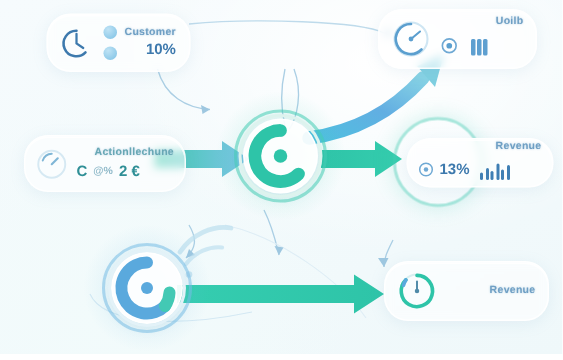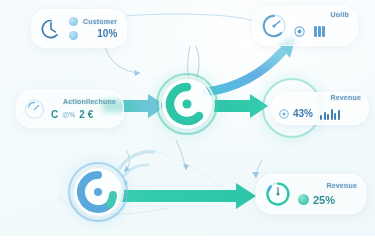--- a/index.html
+++ b/index.html
@@ -246,21 +246,21 @@
               background:rgba(255,255,255,0.72);">
     <div class="card-body" style="flex:1;">
       <span class="card-title">Revenue</span>
       <div class="card-row" style="margin-top:3px;">
         <span>
           <svg width="10" height="10" viewBox="0 0 10 10">
             <circle cx="5" cy="5" r="4.2" fill="none" stroke="#6fa9d4" stroke-width="1"></circle>
             <circle cx="5" cy="5" r="1.5" fill="#6fa9d4"></circle>
           </svg>
         </span>
-        <span class="card-val blue">43%</span>
+        <span class="card-val blue">13%</span>
         <span class="minichart" style="position:relative;height:12px;margin-left:3px;">
           <i style="height:5px;"></i>
             <i style="height:8px;"></i>
             <i style="height:6px;"></i>
           <i style="height:11px;"></i>
             <i style="height:7px;"></i>
             <i style="height:10px;"></i>
         </span>
       </div>
     </div>
@@ -271,20 +271,16 @@
       <svg width="26" height="26" viewBox="0 0 26 26">
         <circle cx="13" cy="13" r="11" fill="none" stroke="#d8eff0" stroke-width="1.4"></circle>
         <path d="M13,2.6 a10.4,10.4 0 1,1 -7.4,3" fill="none" stroke="#2ec4a8" stroke-width="2.4" stroke-linecap="round"></path>
         <path d="M5.6,5.6 a10.4,10.4 0 0,0 -1.6,3.6" fill="none" stroke="#5aa9dd" stroke-width="2.4" stroke-linecap="round"></path>
         <path d="M13,13 L13,6.6" fill="none" stroke="#4f8aa8" stroke-width="1.3" stroke-linecap="round"></path>
         <circle cx="13" cy="13" r="1.5" fill="#4f8aa8"></circle>
       </svg>
     </div>
     <div class="card-body" style="flex:1;">
       <span class="card-title">Revenue</span>
-      <div class="card-row" style="margin-top:4px;">
-        <span class="pill t" style="width:11px;height:11px;"></span>
-        <span class="card-val teal" style="font-size:11px;">25%</span>
-      </div>
     </div>
   </div>
 
 </div>
 
 </body></html>

